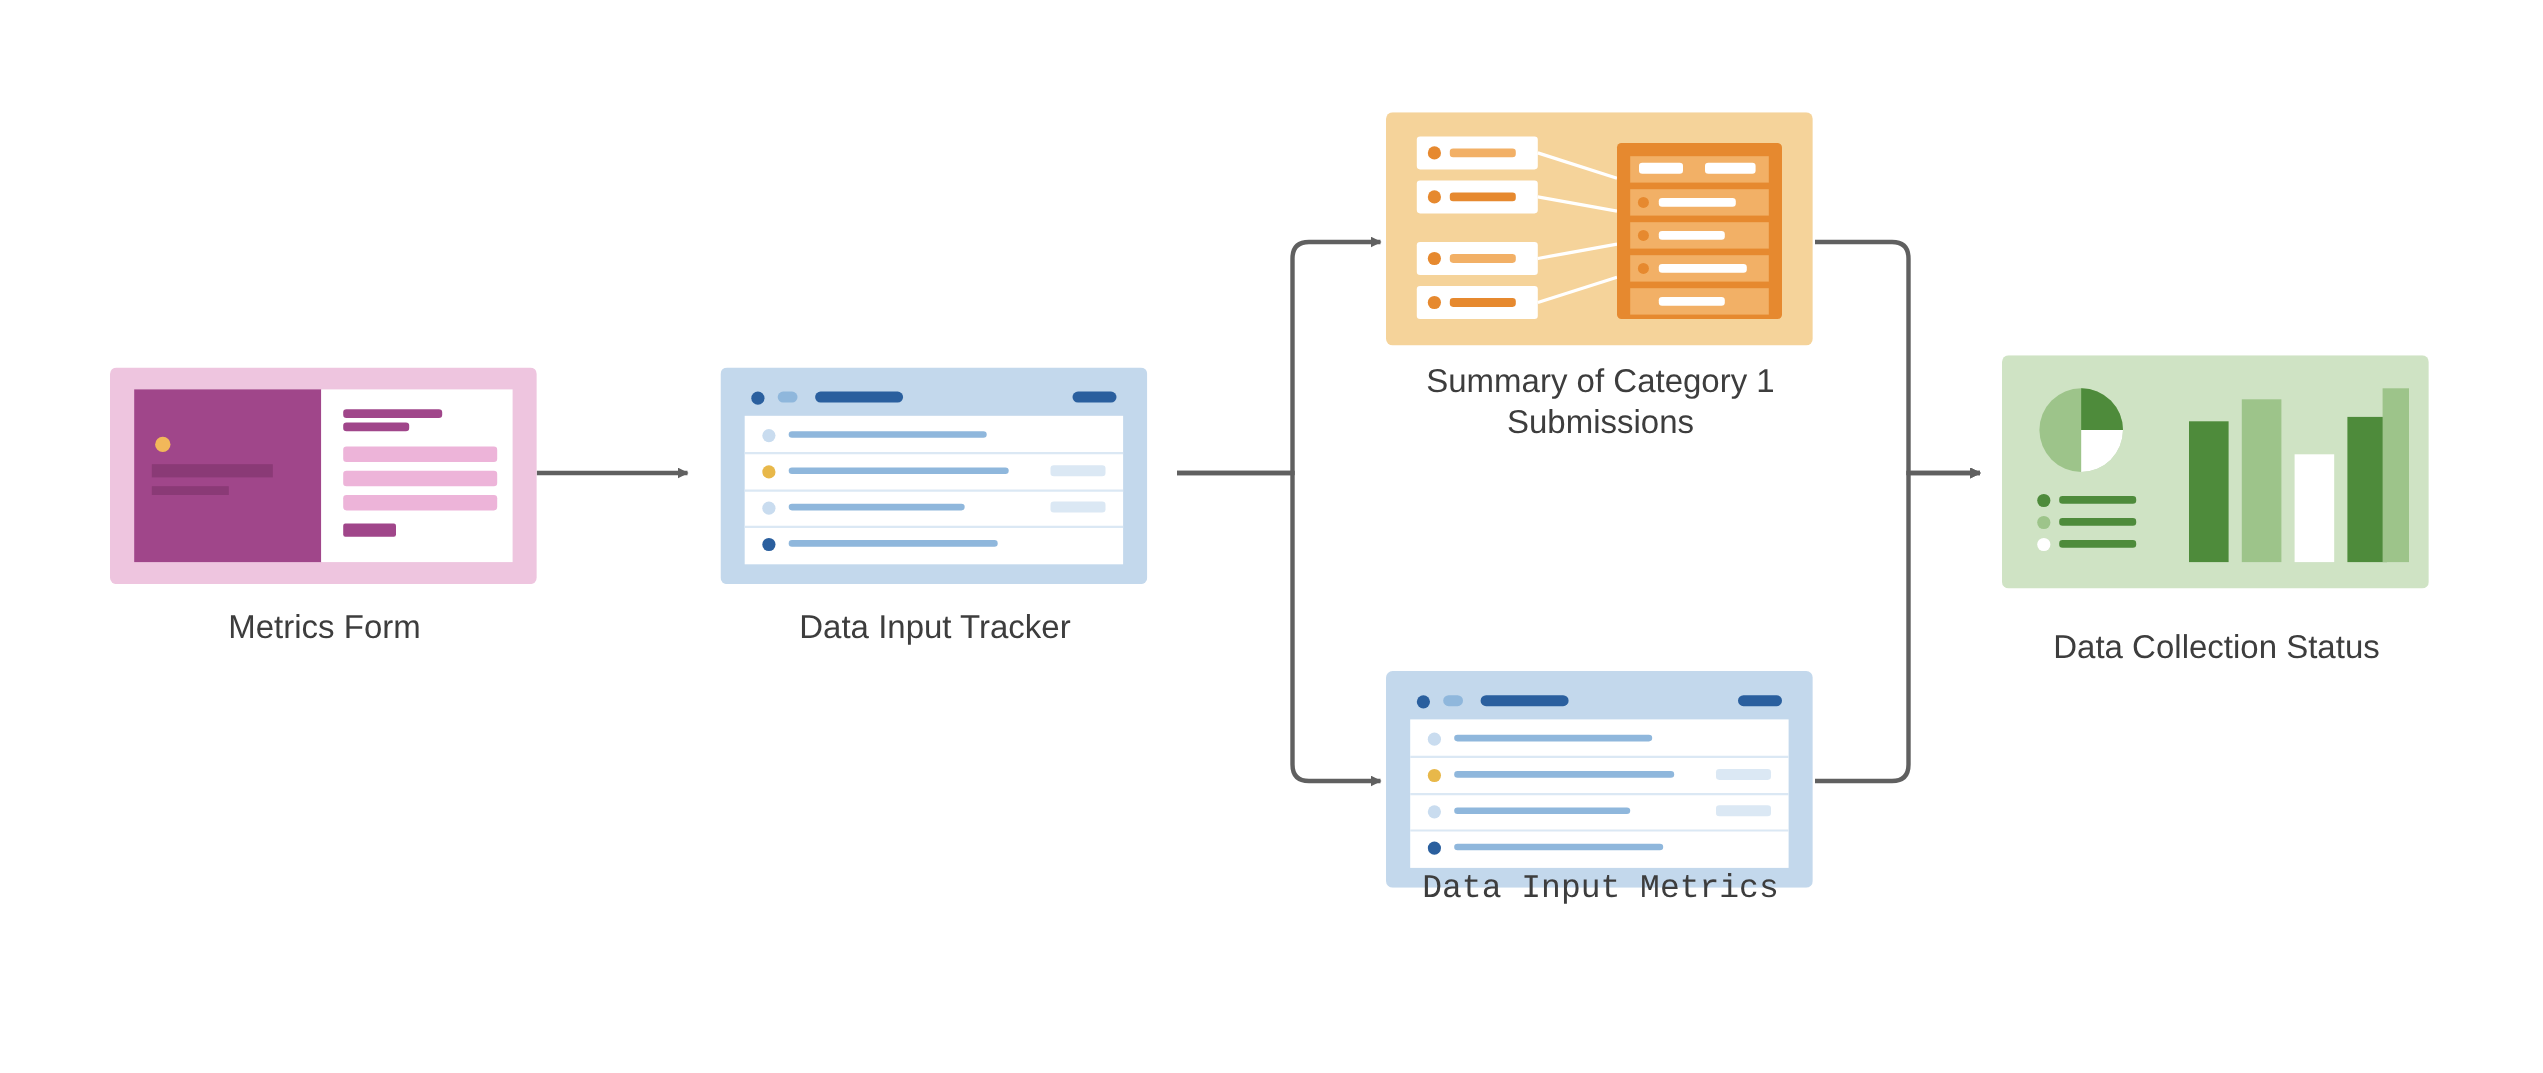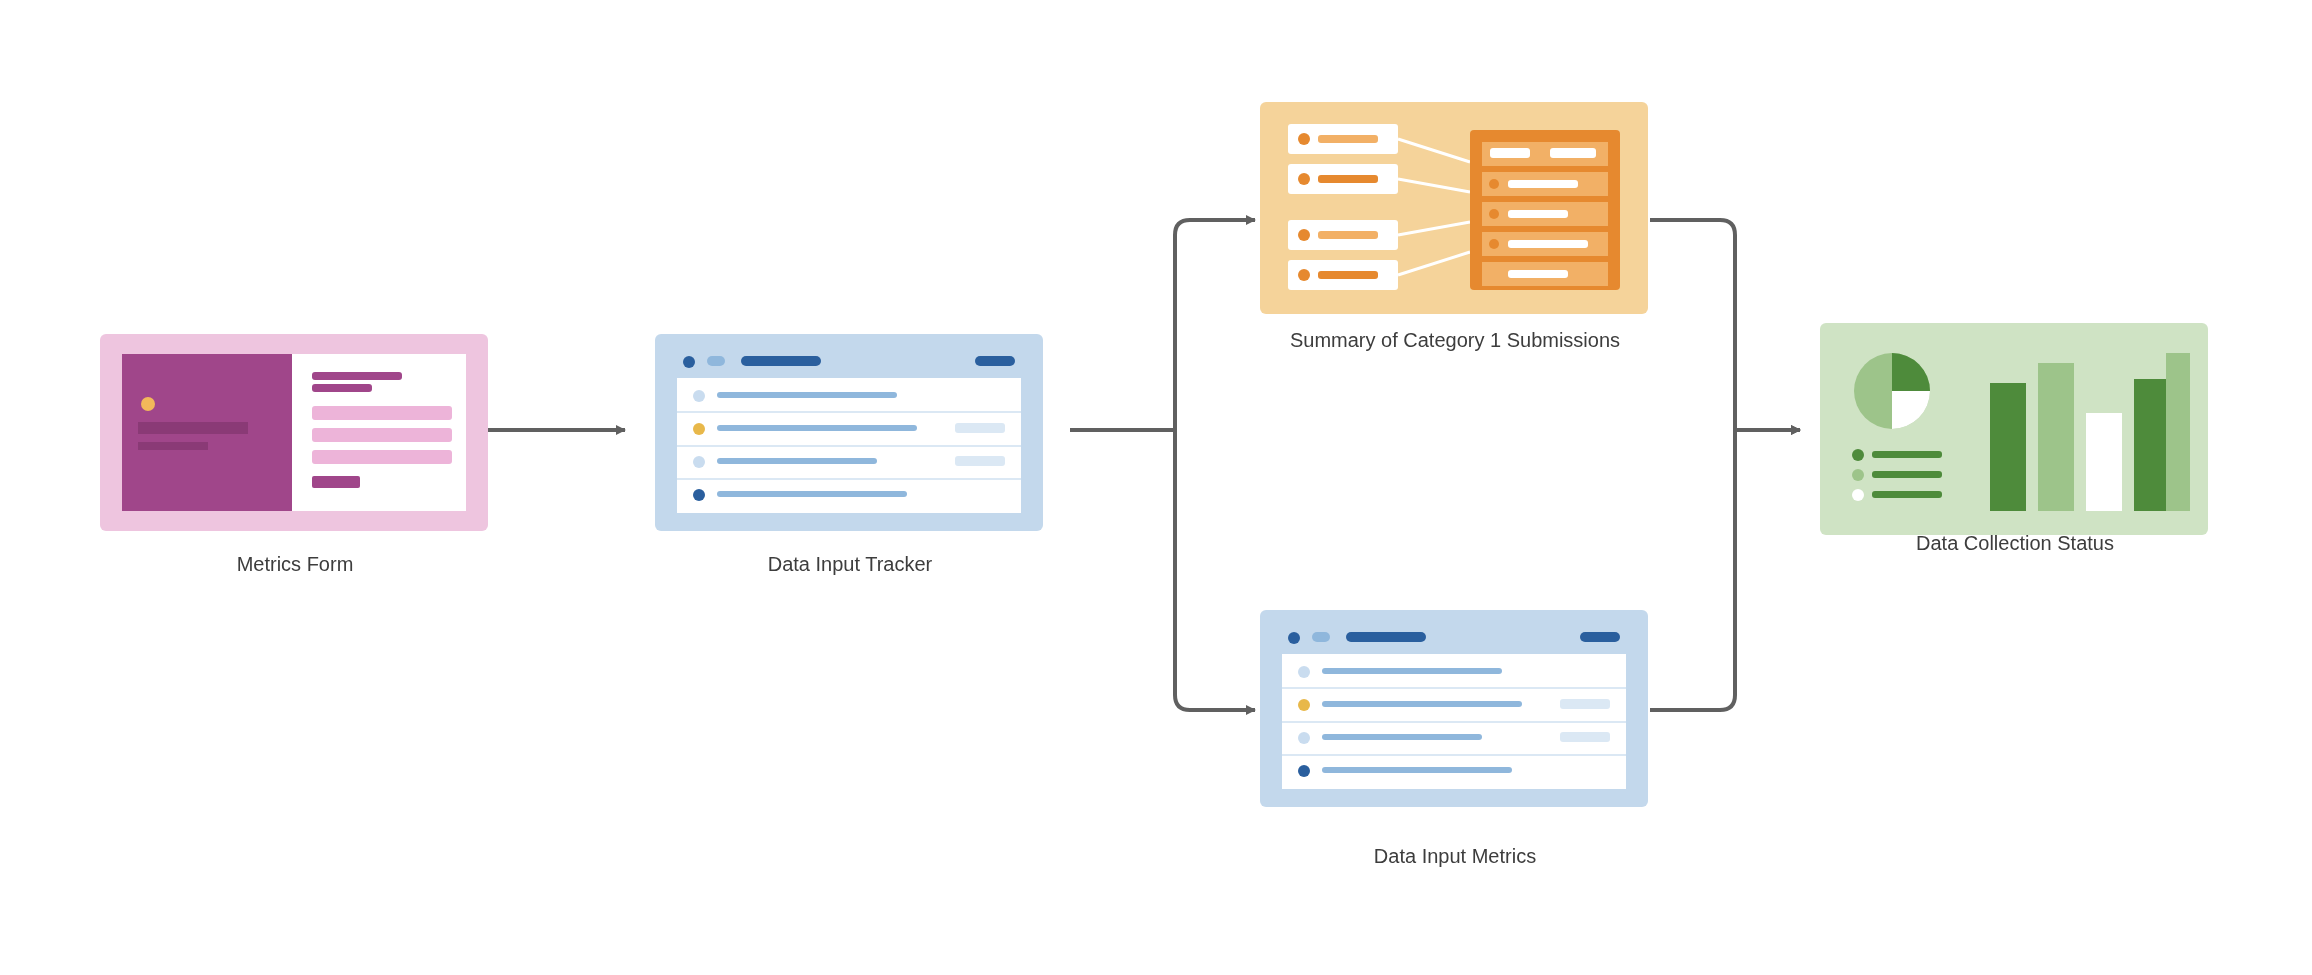--- a/index.html
+++ b/index.html
@@ -6,21 +6,21 @@
     margin: 0;
     padding: 0;
     width: 2312px;
     height: 975px;
     background: #ffffff;
     font-family: "Segoe UI", "Helvetica Neue", Arial, sans-serif;
     position: relative;
   }
   .node-label {
     position: absolute;
-    font-size: 20px;
+    font-size: 30px;
     color: #3d3d3d;
     text-align: center;
     line-height: 1.25;
     width: 400px;
     left: 0;
   }
   .icon-card {
     position: absolute;
   }
 </style>
@@ -164,21 +164,21 @@
     <rect x="300" y="89" width="50" height="10" rx="3" fill="#dbe8f4"></rect>
     <line x1="22" y1="112" x2="366" y2="112" stroke="#dbe8f4" stroke-width="2"></line>
     <circle cx="44" cy="128" r="6" fill="#c9dcef"></circle>
     <rect x="62" y="124" width="160" height="6" rx="3" fill="#8fb7dc"></rect>
     <rect x="300" y="122" width="50" height="10" rx="3" fill="#dbe8f4"></rect>
     <line x1="22" y1="145" x2="366" y2="145" stroke="#dbe8f4" stroke-width="2"></line>
     <circle cx="44" cy="161" r="6" fill="#2a5f9e"></circle>
     <rect x="62" y="157" width="190" height="6" rx="3" fill="#8fb7dc"></rect>
   </svg>
 </div>
-<div class="node-label" style="left:1255px;top:844px;">Data Input Metrics</div>
+<div class="node-label" style="left:1255px;top:790px;font-family:Liberation Mono, monospace;">Data Input Metrics</div>
 
 <div class="icon-card" style="left:1820px;top:323px;width:388px;height:212px;">
   <svg width="388" height="212" viewBox="0 0 388 212">
     <rect x="0" y="0" width="388" height="212" rx="6" fill="#cfe3c4"></rect>
 
     <g transform="translate(72,68)">
       <circle r="38" fill="#9dc48a"></circle>
       <path d="M0 0 L38 0 A38 38 0 0 1 0 38 Z" fill="#ffffff"></path>
       <path d="M0 0 L0 -38 A38 38 0 0 1 38 0 Z" fill="#4e8b3b"></path>
     </g>
@@ -192,13 +192,13 @@
       <rect x="52" y="168" width="70" height="7" rx="3" fill="#4e8b3b"></rect>
     </g>
 
     <rect x="170" y="60" width="36" height="128" fill="#4e8b3b"></rect>
     <rect x="218" y="40" width="36" height="148" fill="#9dc48a"></rect>
     <rect x="266" y="90" width="36" height="98" fill="#ffffff"></rect>
     <rect x="314" y="56" width="36" height="132" fill="#4e8b3b"></rect>
     <rect x="346" y="30" width="24" height="158" fill="#9dc48a"></rect>
   </svg>
 </div>
-<div class="node-label" style="left:1815px;top:531px;text-align:center;">Data Collection Status</div>
+<div class="node-label" style="left:1815px;top:570px;text-align:center;">Data Collection Status</div>
 
 </body></html>

